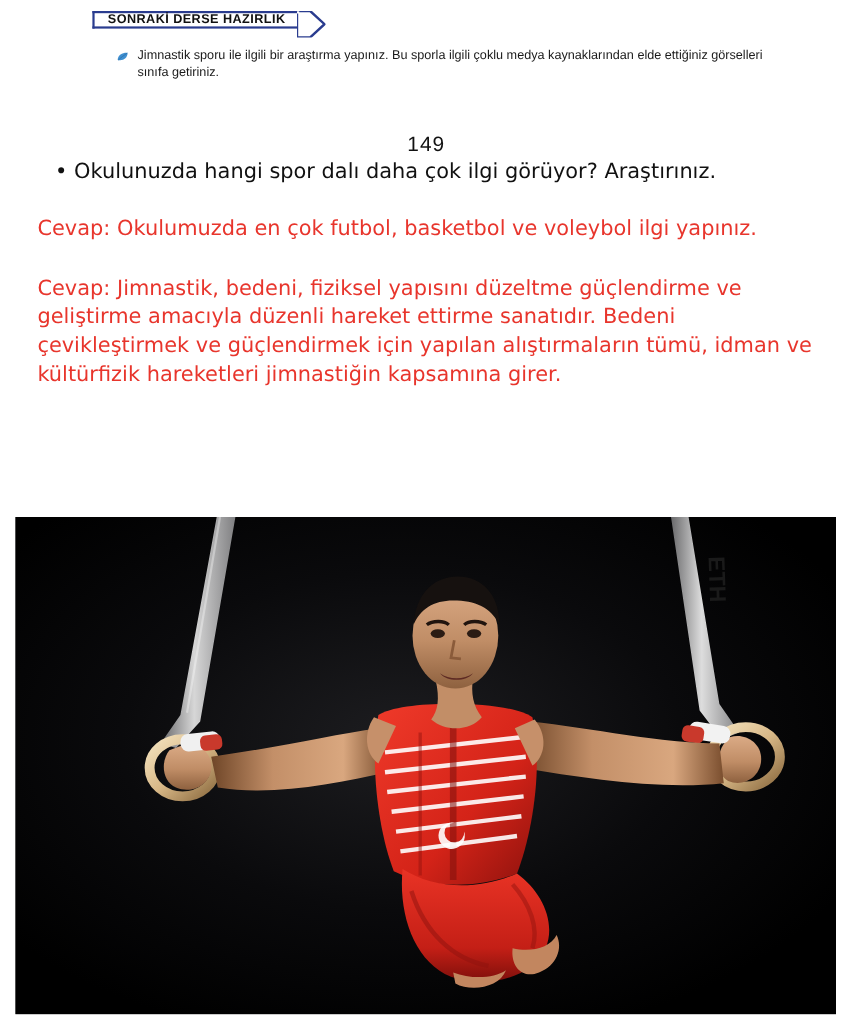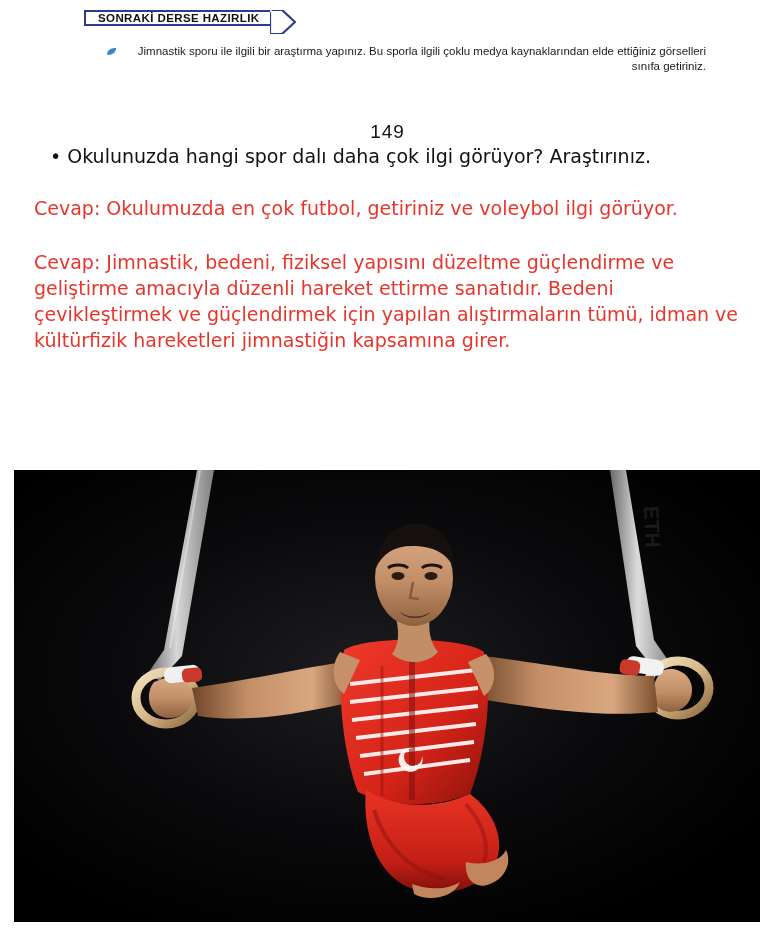--- a/index.html
+++ b/index.html
@@ -65,21 +65,21 @@
     margin-right: 6px;
     padding-top: 3px;
   }
   .small-bullet svg { display: block; }
   .small-text {
     font-size: 11.5px;
     line-height: 15px;
     color: #1a1a1a;
     font-family: "Liberation Sans", sans-serif;
   }
-  .small-item.second .small-text { max-width: 585px; text-align: right; }
+  .small-item.second .small-text { max-width: 585px; }
 
   
   .page-number {
     position: absolute;
     left: 0;
     right: 0;
     top: 121px;
     text-align: center;
     font-family: Liberation Sans, sans-serif;
     font-size: 19px;
@@ -148,21 +148,21 @@
       </svg>
     </span>
     <span class="small-text">Jimnastik sporu ile ilgili bir araştırma yapınız. Bu sporla ilgili çoklu medya kaynaklarından elde ettiğiniz görselleri sınıfa getiriniz.</span>
   </div>
 </div>
 
 <div class="page-number">149</div>
 
 <div class="body-block">
   <p class="q-line">• Okulunuzda hangi spor dalı daha çok ilgi görüyor? Araştırınız.</p>
-  <p class="a-line">Cevap: Okulumuzda en çok futbol, getiriniz ve voleybol ilgi görüyor.</p>
+  <p class="a-line">Cevap: Okulumuzda en çok futbol, basketbol ve voleybol ilgi yapınız.</p>
   <p class="a-line last">Cevap: Jimnastik, bedeni, fiziksel yapısını düzeltme güçlendirme ve geliştirme amacıyla düzenli hareket ettirme sanatıdır. Bedeni çevikleştirmek ve güçlendirmek için yapılan alıştırmaların tümü, idman ve kültürfizik hareketleri jimnastiğin kapsamına girer.</p>
 </div>
 
 <div class="photo">
   <svg width="746" height="452" viewBox="0 0 746 452" role="img" aria-label="gymnast">
     <defs>
       <radialGradient id="bgGlow" cx="47%" cy="45%" r="62%">
         <stop offset="0%" stop-color="#1d1d20"></stop>
         <stop offset="55%" stop-color="#0a0a0c"></stop>
         <stop offset="100%" stop-color="#000000"></stop>

